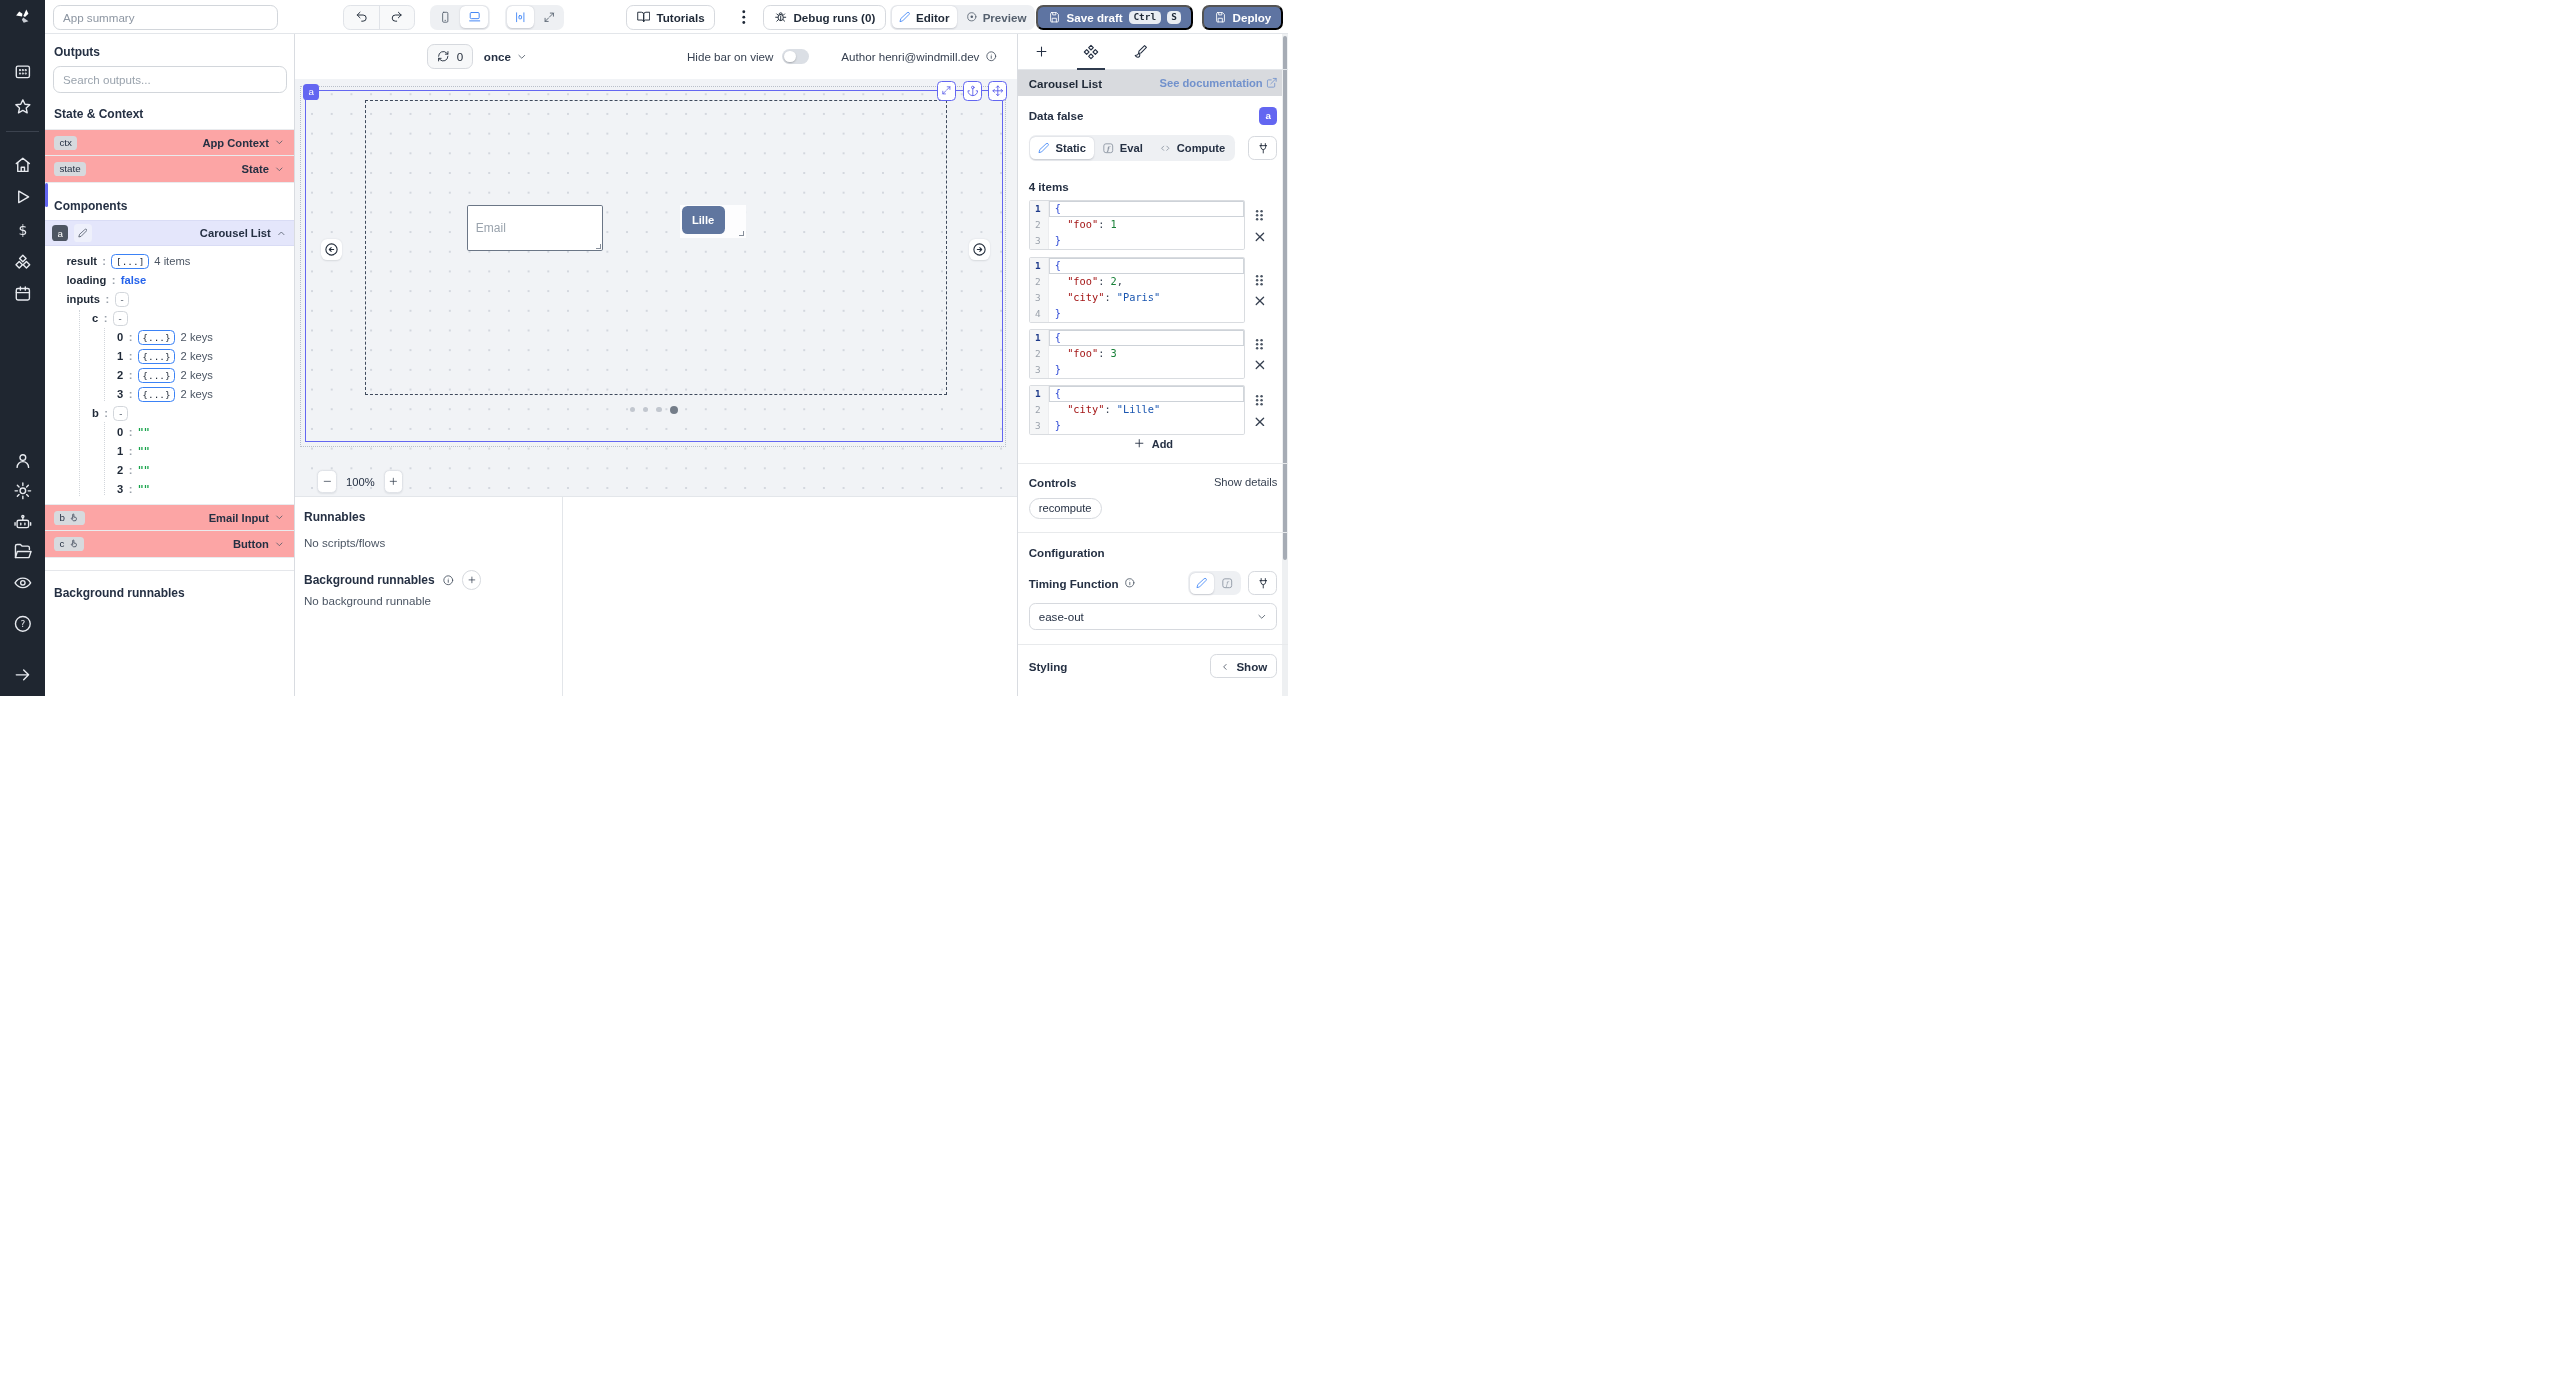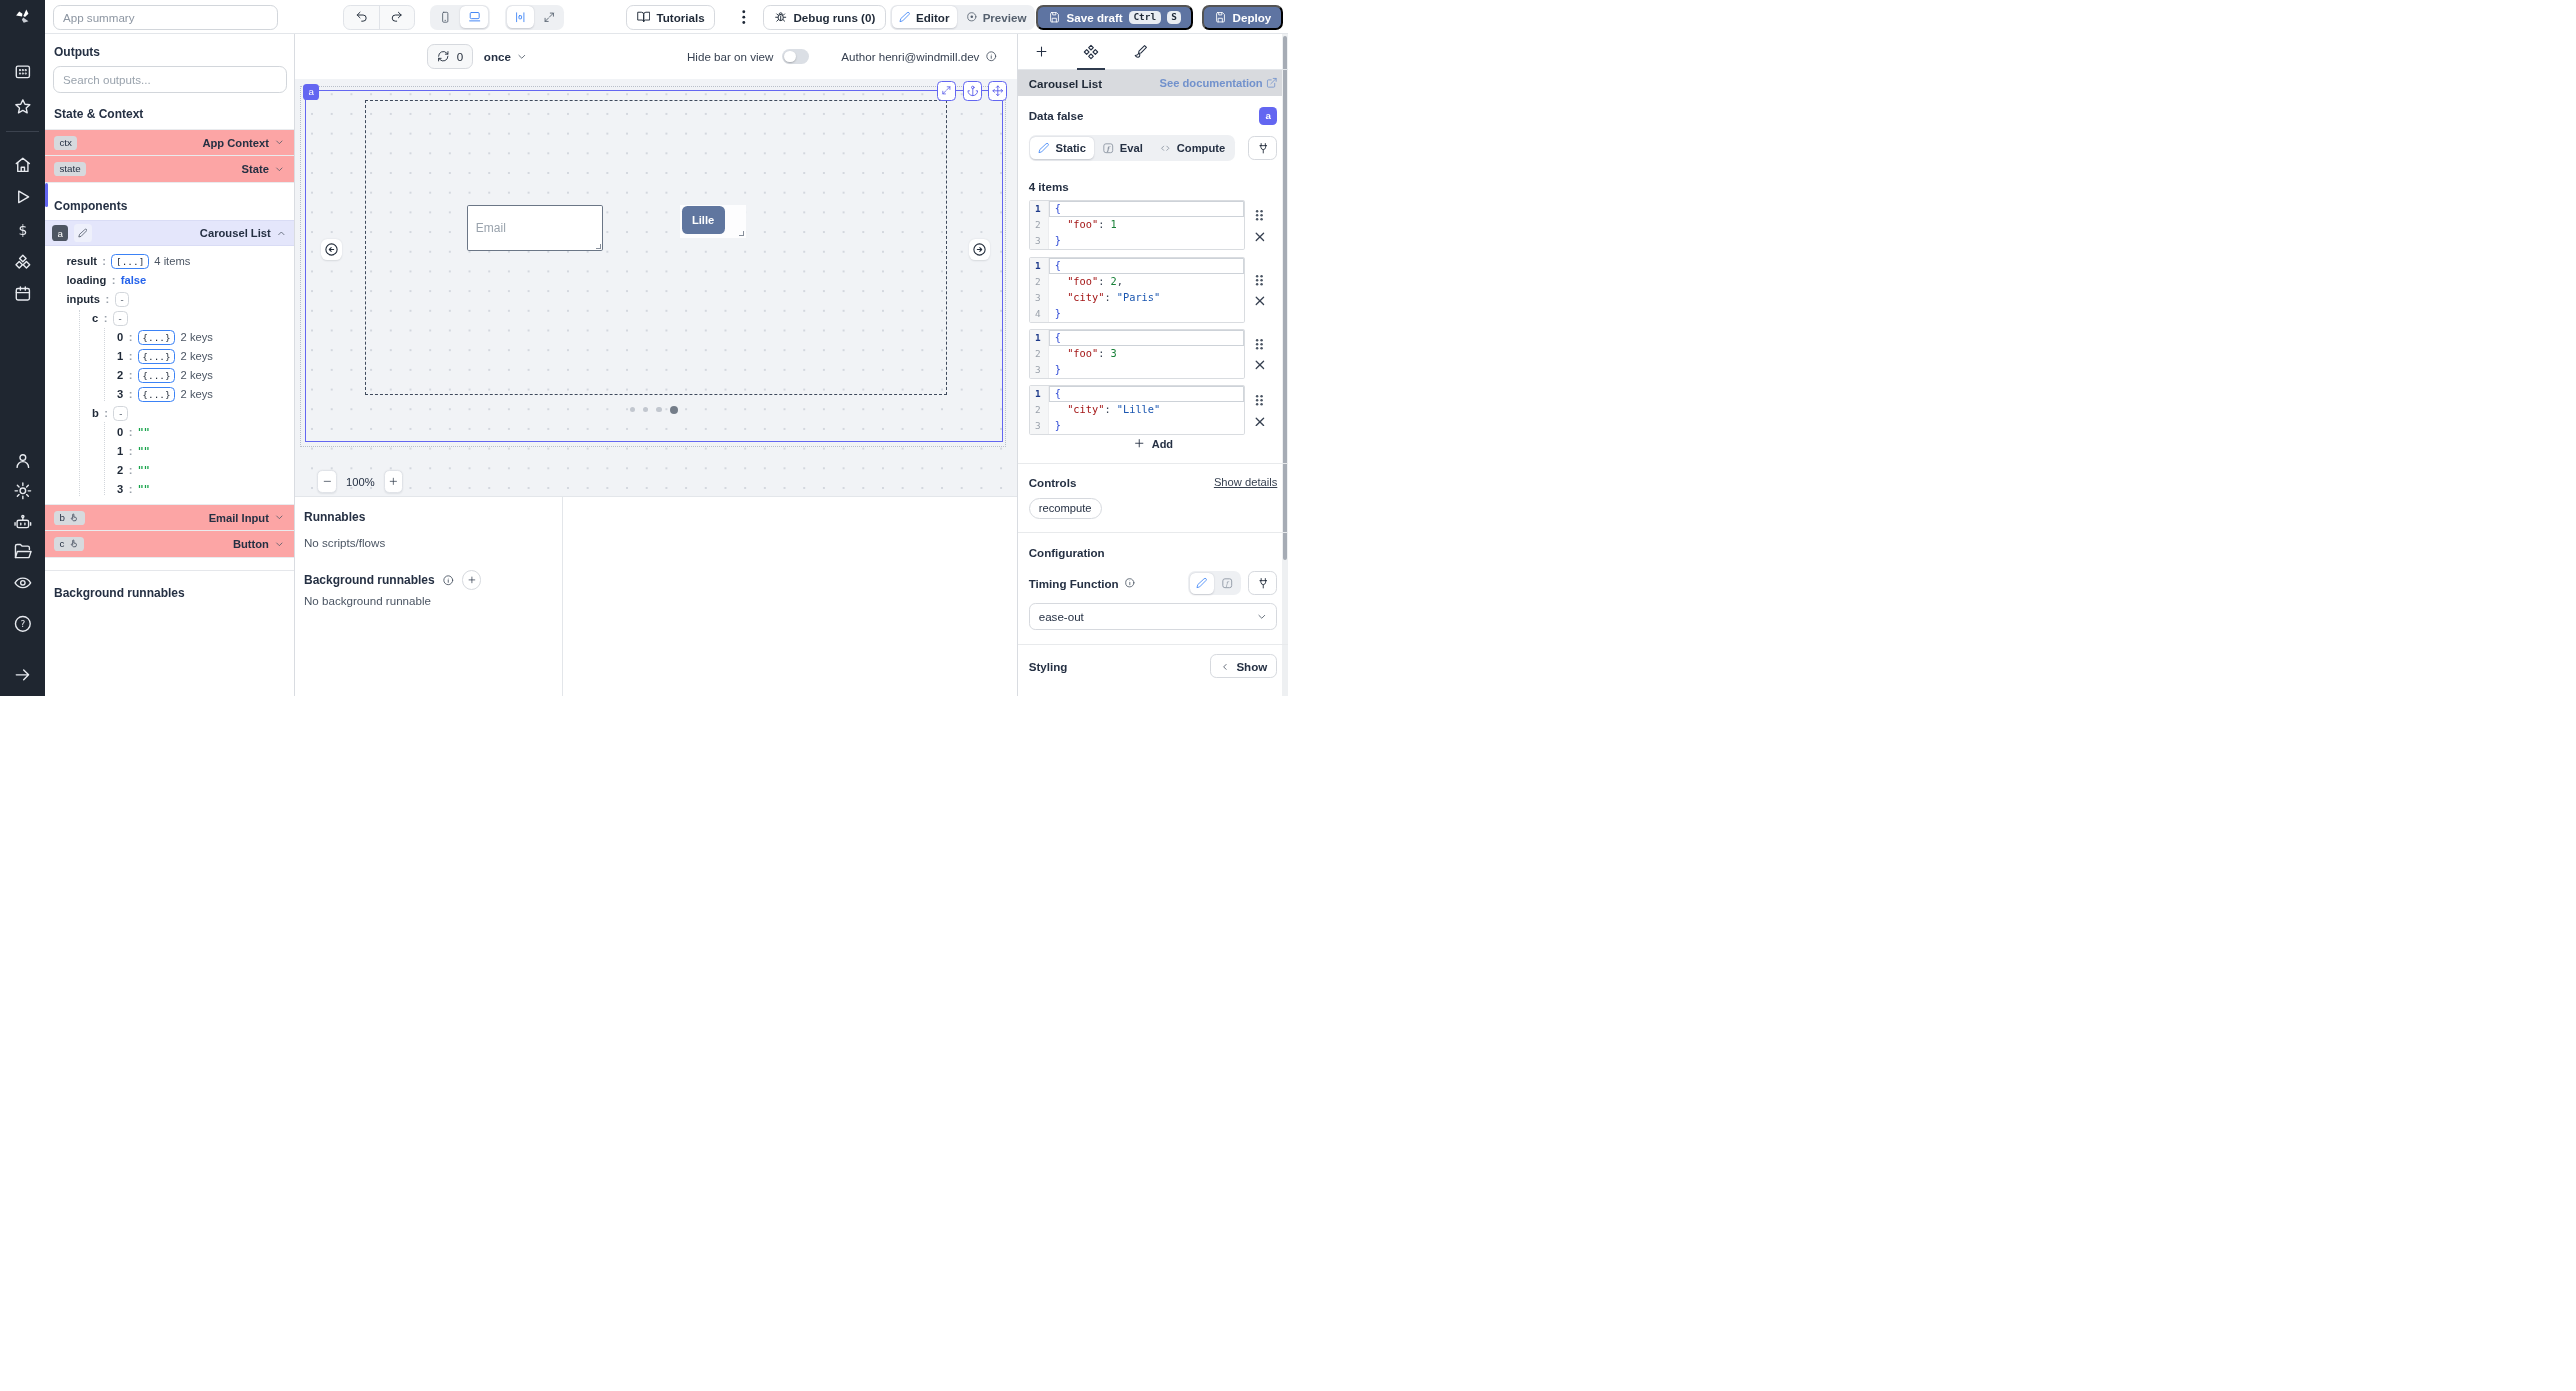--- a/index.html
+++ b/index.html
@@ -127,21 +127,21 @@
   .cm-line.active .cm-gutter { color:#1e3a8a; font-weight:700; }
   .cm-code { flex:1; font-family:"DejaVu Sans Mono",monospace; font-size:10.3px; line-height:15px; padding-left:5.4px; white-space:pre; }
   .cm-line.active .cm-code { box-shadow:inset 0 0 0 0.9px #cdd2d8; }
   .tk-brace { color:#2f4bd6; } .tk-key { color:#a31515; } .tk-pun { color:#374151; } .tk-num { color:#188038; } .tk-str { color:#1a56b0; }
   .item-ctrls { width:14.3px; display:flex; flex-direction:column; align-items:center; justify-content:center; gap:9.8px; }
   .item-ctrls svg { display:block; }
   #add-btn { margin-top:2px; display:flex; align-items:center; justify-content:center; gap:6.3px; width:100%; color:#253043; font-size:11px; font-weight:600; }
   .hr { height:0.9px; background:#e8eaec; margin:13.4px -10.7px 0; }
   .flex-between { display:flex; align-items:center; justify-content:space-between; }
   #controls-row { margin-top:11.6px; }
-  #show-details { font-size:11.2px; color:#374151;text-decoration:underline; }
+  #show-details { font-size:11.2px; color:#374151; }
   #recompute-pill { display:inline-block; margin-top:9px; border:0.9px solid #d6d9de; border-radius:14.3px; padding:3.6px 9px; font-size:11.2px; color:#253043; }
   #config-label { margin-top:12.5px; display:block; }
   #timing-row { margin-top:12.5px; }
   #timing-left { display:flex; align-items:center; gap:5.4px; }
   #timing-ctrls { display:flex; align-items:center; }
   #pen-group { display:flex; align-items:center; background:#eef0f3; border-radius:7.2px; padding:1.8px; gap:1.8px; }
   .pgbtn { width:24px; height:20.6px; border-radius:5.4px; display:flex; align-items:center; justify-content:center; color:#8d96a2; }
   .pgbtn.active { background:#fff; box-shadow:0 0.9px 1.8px rgba(15,23,42,.18); color:#3b82f6; }
   #ease-select { margin-top:8px; height:27px; border:0.9px solid #d6d9de; border-radius:6.3px; display:flex; align-items:center; justify-content:space-between; padding:0 9px; font-size:11.6px; color:#253043; }
   #styling-row { margin-top:9.8px; }

